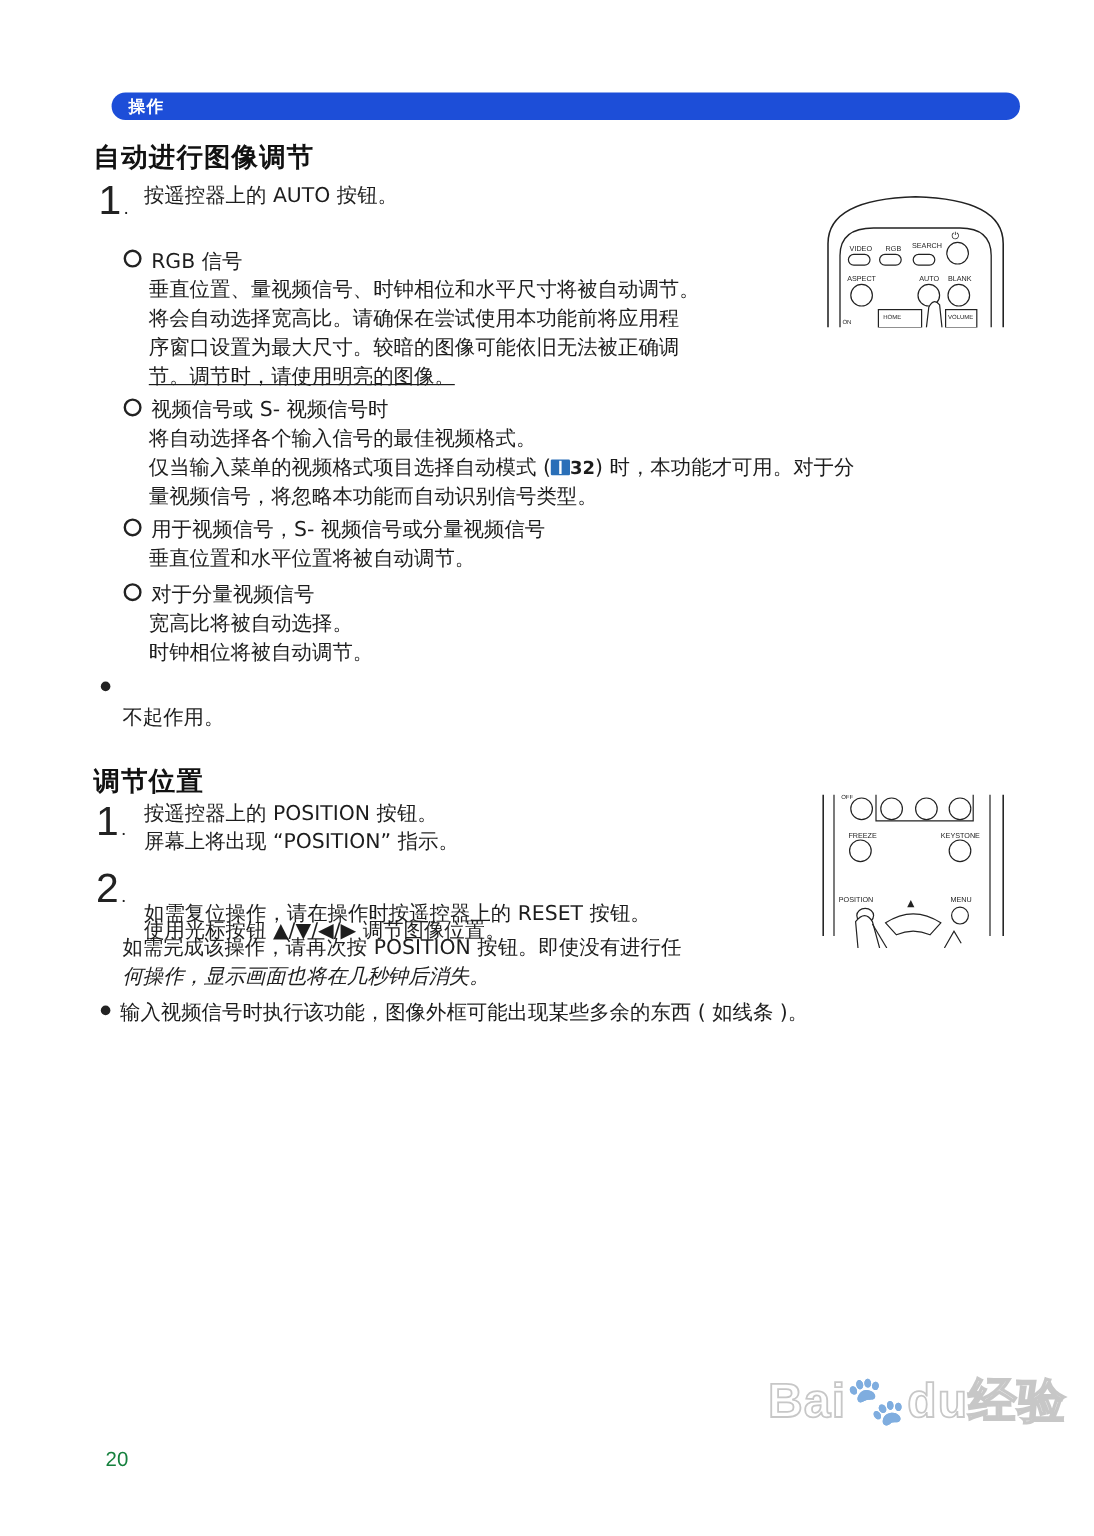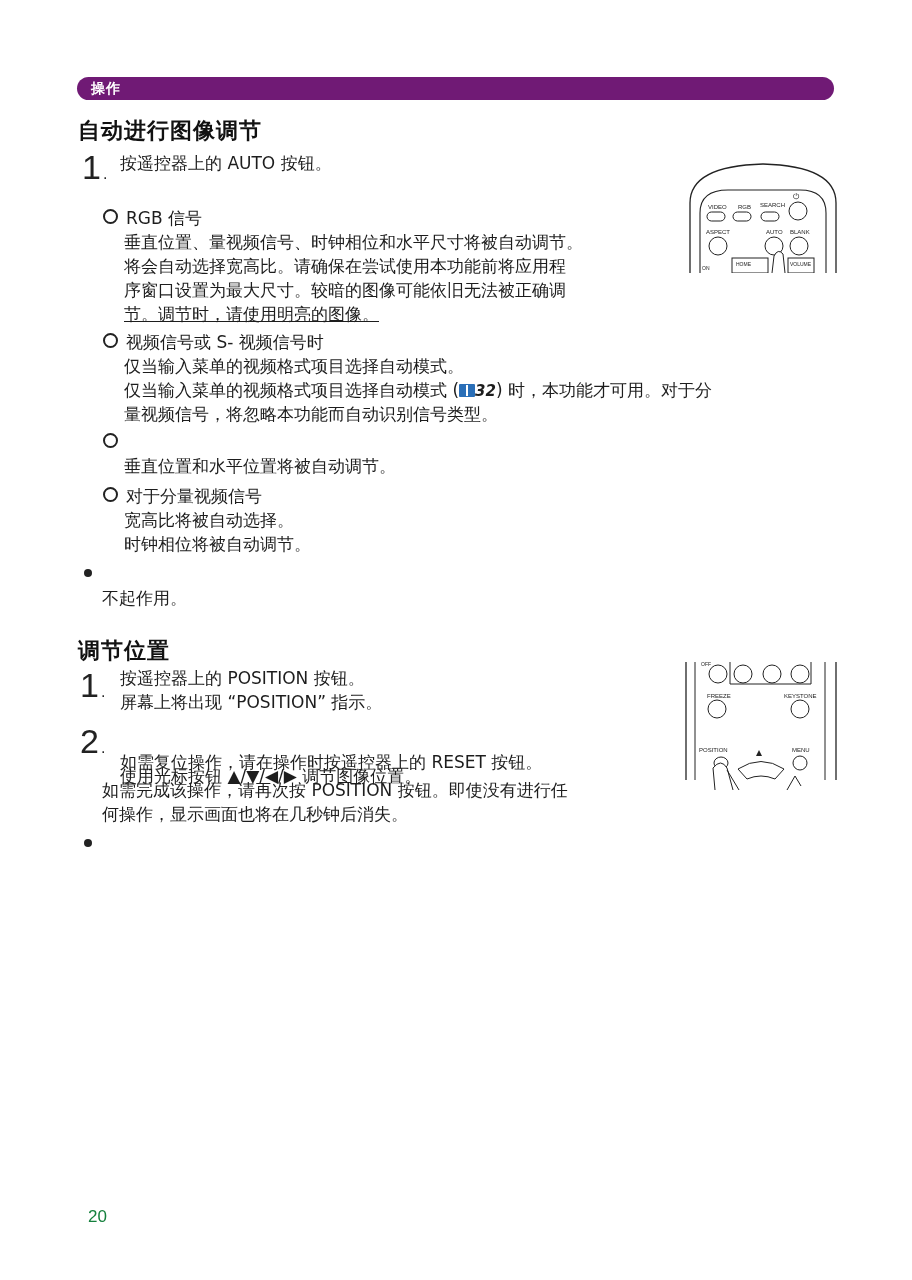--- a/index.html
+++ b/index.html
@@ -2,22 +2,22 @@
 <html><head>
   <meta charset="utf-8">
   <style>
     html, body { margin: 0; padding: 0; background: #ffffff; }
     body {
       width: 912px; height: 1280px; position: relative; overflow: hidden;
       font-family: "DejaVu Sans", "Liberation Sans", sans-serif;
       color: #1a1a1a;
     }
     .header-bar {
-      position: absolute; left: 77px; top: 77px; width: 757px; height: 23px;
-      background: #701a75; border-radius: 12px;
+      position: absolute; left: 93px; top: 77px; width: 757px; height: 23px;
+      background: #1d4ed8; border-radius: 12px;
     }
     .header-bar .label {
       position: absolute; left: 14px; top: 3px; font-size: 14px; font-weight: bold;
       color: #ffffff; letter-spacing: 1px;
     }
     .h2 {
       position: absolute; left: 78px; font-size: 22px; font-weight: bold; color: #111;
       letter-spacing: 1px;
     }
     .stepnum {
@@ -36,21 +36,21 @@
       display: inline-block; width: 8px; height: 8px; background: #222; border-radius: 50%;
       margin-right: 8px; vertical-align: 3px;
     }
     .book {
       display: inline-block; width: 16px; height: 13px; background: #2a6fb8; vertical-align: -1px;
       position: relative; border-radius: 1px;
     }
     .book::after {
       content: ""; position: absolute; left: 7px; top: 1px; width: 2px; height: 11px; background: #fff;
     }
-    .pageref { font-weight: bold; font-style: italic; font-size: 15px; }
+    .pageref { font-weight: bold; font-size: 15px; }
     .remote { position: absolute; }
     .page-number {
       position: absolute; left: 88px; top: 1207px; font-family: "Liberation Sans", sans-serif;
       font-size: 17px; color: #15803d;
     }
     .watermark { position: absolute; left: 640px; top: 1140px; opacity: 0.55; }
     .watermark .brand {
       font-family: "Liberation Sans", sans-serif; font-size: 40px; font-weight: bold;
       color: #fff; -webkit-text-stroke: 1.5px #9a9a9a; letter-spacing: 1px;
     }
@@ -75,28 +75,28 @@
   <span class="circ"></span><span>RGB 信号</span>
 </div>
 <div class="line" style="left:124px; top:230px;">垂直位置、量视频信号、时钟相位和水平尺寸将被自动调节。</div>
 <div class="line" style="left:124px; top:254px;">将会自动选择宽高比。请确保在尝试使用本功能前将应用程</div>
 <div class="line" style="left:124px; top:278px;">序窗口设置为最大尺寸。较暗的图像可能依旧无法被正确调</div>
 <div class="line" style="left:124px; top:302px;text-decoration:underline;">节。调节时，请使用明亮的图像。</div>
 
 <div class="line" style="left:103px; top:330px;">
   <span class="circ"></span><span>视频信号或 S- 视频信号时</span>
 </div>
-<div class="line" style="left:124px; top:354px;">仅当输入菜单的视频格式项目选择自动模式。</div>
+<div class="line" style="left:124px; top:354px;">将自动选择各个输入信号的最佳视频格式。</div>
 <div class="line" style="left:124px; top:378px;">
   <span>仅当输入菜单的视频格式项目选择自动模式 (</span><span class="book"></span><span class="pageref">32</span><span>) 时，本功能才可用。对于分</span>
 </div>
 <div class="line" style="left:124px; top:402px;">量视频信号，将忽略本功能而自动识别信号类型。</div>
 
 <div class="line" style="left:103px; top:430px;">
-  <span class="circ"></span>
+  <span class="circ"></span><span>用于视频信号，S- 视频信号或分量视频信号</span>
 </div>
 <div class="line" style="left:124px; top:454px;">垂直位置和水平位置将被自动调节。</div>
 
 <div class="line" style="left:103px; top:484px;">
   <span class="circ"></span><span>对于分量视频信号</span>
 </div>
 <div class="line" style="left:124px; top:508px;">宽高比将被自动选择。</div>
 <div class="line" style="left:124px; top:532px;">时钟相位将被自动调节。</div>
 
 <div class="line" style="left:84px; top:562px;">
@@ -133,24 +133,24 @@
 
 <div class="stepnum" style="left:80px; top:668px;"><span>1</span><span class="dot">.</span></div>
 <div class="line" style="left:120px; top:666px;">按遥控器上的 POSITION 按钮。</div>
 <div class="line" style="left:120px; top:690px;">屏幕上将出现 “POSITION” 指示。</div>
 
 <div class="stepnum" style="left:80px; top:724px;"><span>2</span><span class="dot">.</span></div>
 <div class="line" style="left:120px; top:720px;margin-top:44px;">使用光标按钮 ▲/▼/◀/▶ 调节图像位置。</div>
 <div class="line" style="left:120px; top:750px;">如需复位操作，请在操作时按遥控器上的 RESET 按钮。</div>
 
 <div class="line" style="left:102px; top:778px;">如需完成该操作，请再次按 POSITION 按钮。即使没有进行任</div>
-<div class="line" style="left:102px; top:802px;">何操作，显示画面也将在几秒钟后消失。</div>
+<div class="line" style="left:102px; top:802px;font-style:italic;">何操作，显示画面也将在几秒钟后消失。</div>
 
 <div class="line" style="left:84px; top:832px;">
-  <span class="dot-bullet"></span>
+  <span class="dot-bullet"></span><span>输入视频信号时执行该功能，图像外框可能出现某些多余的东西 ( 如线条 )。</span>
 </div>
 
 <svg class="remote" style="left:683px; top:662px;" width="155" height="128" viewBox="0 0 155 128">
   <line x1="3" y1="0" x2="3" y2="118" stroke="#222" stroke-width="1.3"></line>
   <line x1="153" y1="0" x2="153" y2="118" stroke="#222" stroke-width="1.3"></line>
   <line x1="12" y1="0" x2="12" y2="118" stroke="#222"></line>
   <line x1="142" y1="0" x2="142" y2="118" stroke="#222"></line>
   <text x="18" y="4" font-size="5" font-family="Liberation Sans, sans-serif" fill="#222">OFF</text>
   <circle cx="35" cy="12" r="9" fill="none" stroke="#222"></circle>
   <circle cx="60" cy="12" r="9" fill="none" stroke="#222"></circle>
@@ -168,13 +168,16 @@
   <circle cx="117" cy="101" r="7" fill="none" stroke="#222"></circle>
   <path d="M104 128 L112 114 L118 124" fill="none" stroke="#222"></path>
   <ellipse cx="38" cy="101" rx="7" ry="6" fill="none" stroke="#222"></ellipse>
   <path d="M32 128 L30 106 Q38 96 44 106 L50 128" fill="#fff" stroke="#222"></path>
   <path d="M44 108 L56 128" fill="none" stroke="#222"></path>
 </svg>
 
 <div class="page-number">20</div>
 
 <div class="watermark">
+  <div class="brand">
+    <span>Bai</span><span>🐾</span><span>du</span><span>经验</span>
+  </div>
 </div>
 
 </body></html>

